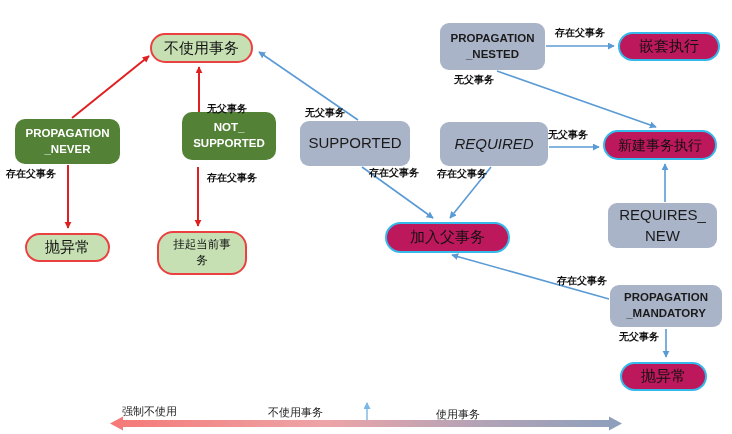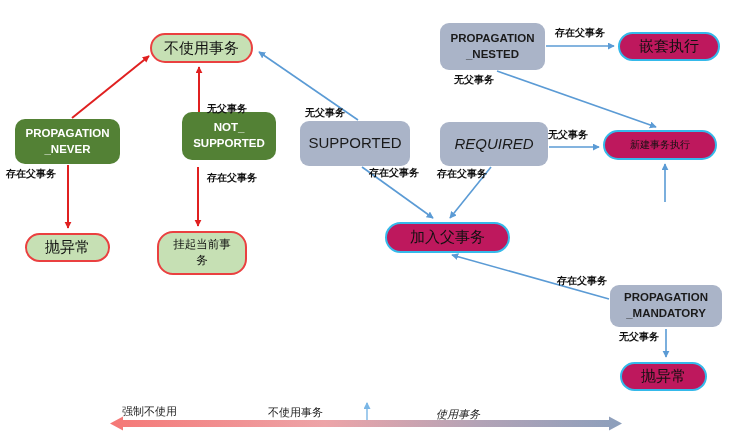--- a/index.html
+++ b/index.html
@@ -26,21 +26,21 @@
   
   #n-no-tx{left:150px;top:33px;width:103px;height:30px;}
   #n-never{left:15px;top:119px;width:105px;height:45px;}
   #n-notsup{left:149px;top:112px;width:94px;height:48px;margin-left:33px;}
   #n-throw-left{left:25px;top:233px;width:85px;height:29px;}
   #n-suspend{left:157px;top:231px;width:90px;height:44px;font-size:11.5px;}
   #n-supported{left:300px;top:121px;width:110px;height:45px;}
   #n-required{left:440px;top:122px;width:108px;height:44px;font-style:italic;}
   #n-nested{left:440px;top:23px;width:105px;height:47px;}
   #n-nested-exec{left:618px;top:32px;width:102px;height:29px;}
-  #n-new-tx{left:603px;top:130px;width:114px;height:30px;font-size:10px;}
+  #n-new-tx{left:603px;top:130px;width:114px;height:30px;font-size:14px;}
   #n-requires-new{left:608px;top:203px;width:109px;height:45px;}
   #n-join{left:385px;top:222px;width:125px;height:31px;}
   #n-mandatory{left:610px;top:285px;width:112px;height:42px;}
   #n-throw-right{left:620px;top:362px;width:87px;height:29px;}
 
   
   #el-0{left:6px;top:167px;}
   #el-1{left:207px;top:102px;}
   #el-2{left:207px;top:171px;}
   #el-3{left:305px;top:106px;}
@@ -48,21 +48,21 @@
   #el-5{left:437px;top:167px;}
   #el-6{left:548px;top:128px;}
   #el-7{left:555px;top:26px;}
   #el-8{left:454px;top:73px;}
   #el-9{left:557px;top:274px;}
   #el-10{left:619px;top:330px;}
 
   
   #ax-0{left:122px;top:404px;}
   #ax-1{left:268px;top:405px;}
-  #ax-2{left:436px;top:407px;font-style:italic;}
+  #ax-2{left:436px;top:407px;}
   #ax-3{left:574px;top:403px;margin-top:45px;}
 </style>
 </head>
 <body>
 
 <div id="canvas">
 
   <svg id="edges" viewBox="0 0 732 434" xmlns="http://www.w3.org/2000/svg">
     <defs>
       <marker id="mr" markerWidth="8" markerHeight="8" refX="6.2" refY="3.5" orient="auto" markerUnits="userSpaceOnUse">
@@ -108,20 +108,22 @@
 SUPPORTED</div>
   <div class="node pill-green" id="n-throw-left">抛异常</div>
   <div class="node pill-green" id="n-suspend">挂起当前事
 务</div>
   <div class="node g-gray big" id="n-supported">SUPPORTED</div>
   <div class="node g-gray big" id="n-required">REQUIRED</div>
   <div class="node g-gray small" id="n-nested">PROPAGATION
 _NESTED</div>
   <div class="node pill-cyan" id="n-nested-exec">嵌套执行</div>
   <div class="node pill-cyan" id="n-new-tx">新建事务执行</div>
+  <div class="node g-gray big" id="n-requires-new">REQUIRES_
+NEW</div>
   <div class="node pill-cyan" id="n-join">加入父事务</div>
   <div class="node g-gray small" id="n-mandatory">PROPAGATION
 _MANDATORY</div>
   <div class="node pill-cyan" id="n-throw-right">抛异常</div>
 
   <span class="edge-label" id="el-0">存在父事务</span>
   <span class="edge-label" id="el-1">无父事务</span>
   <span class="edge-label" id="el-2">存在父事务</span>
   <span class="edge-label" id="el-3">无父事务</span>
   <span class="edge-label" id="el-4">存在父事务</span>

